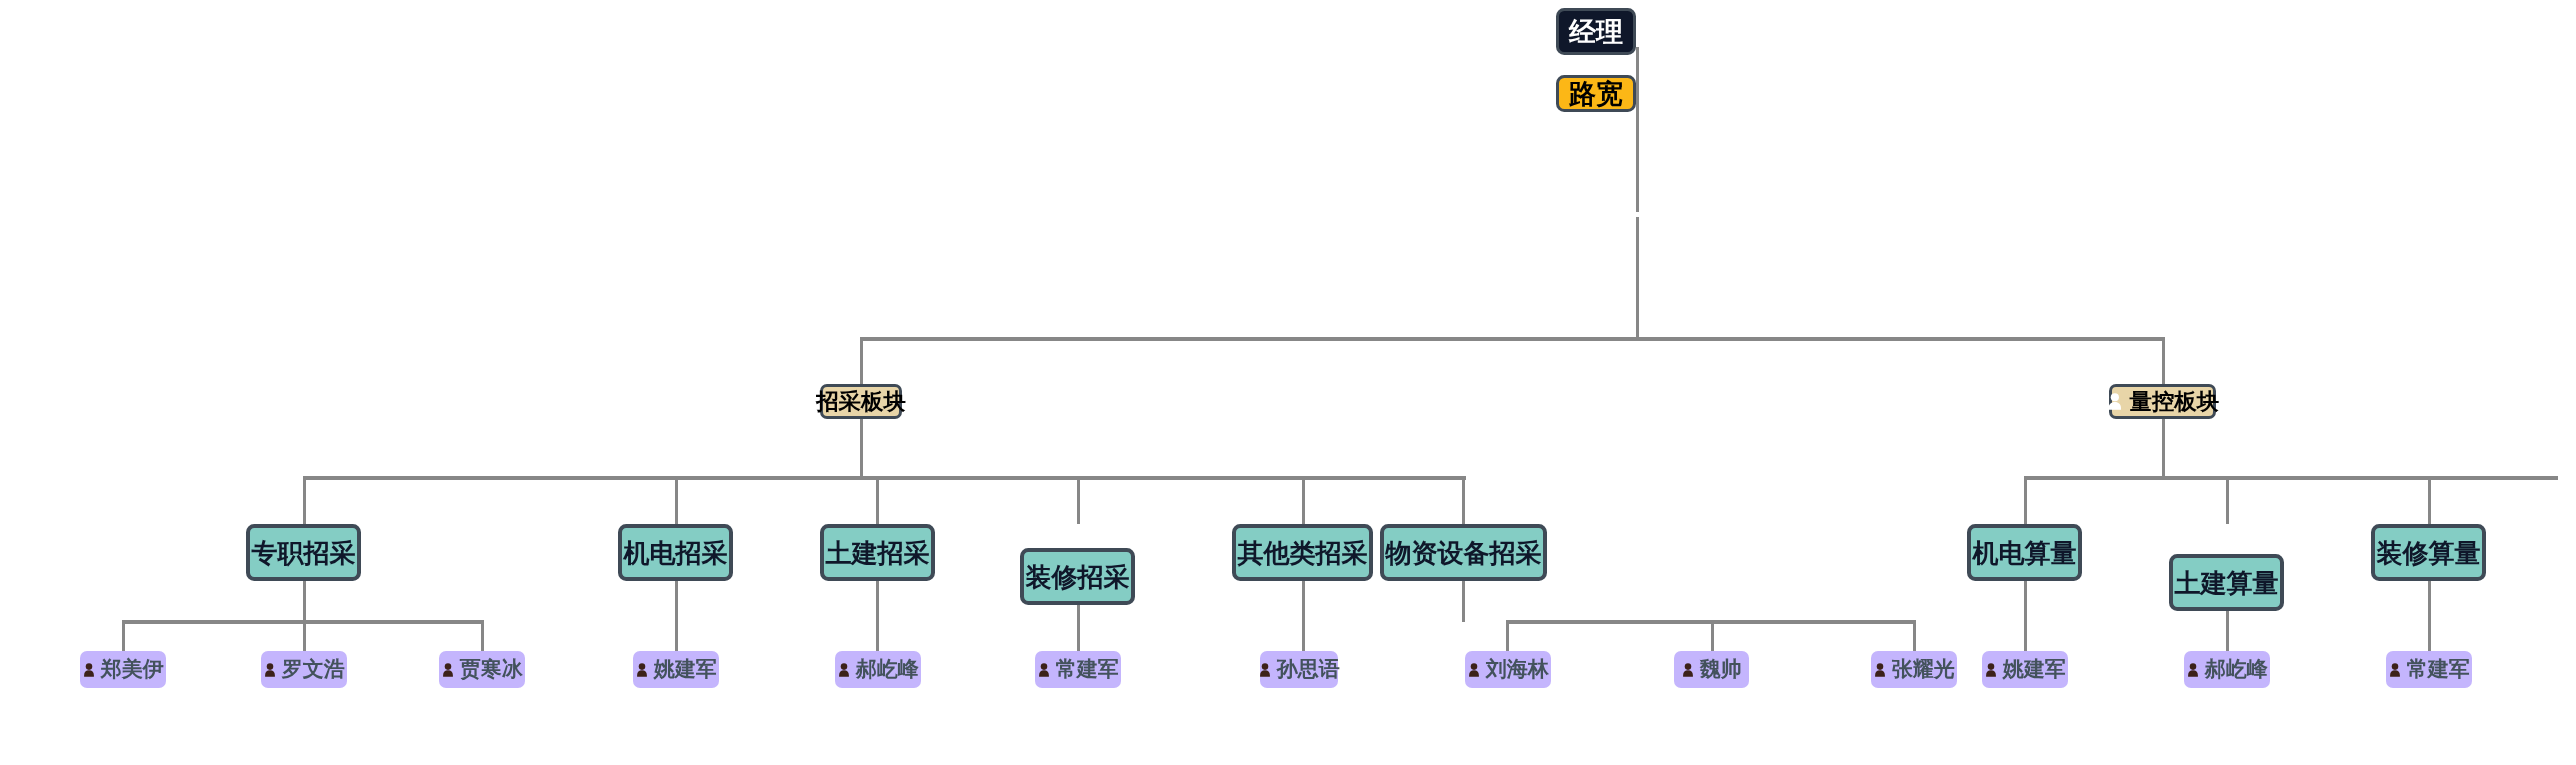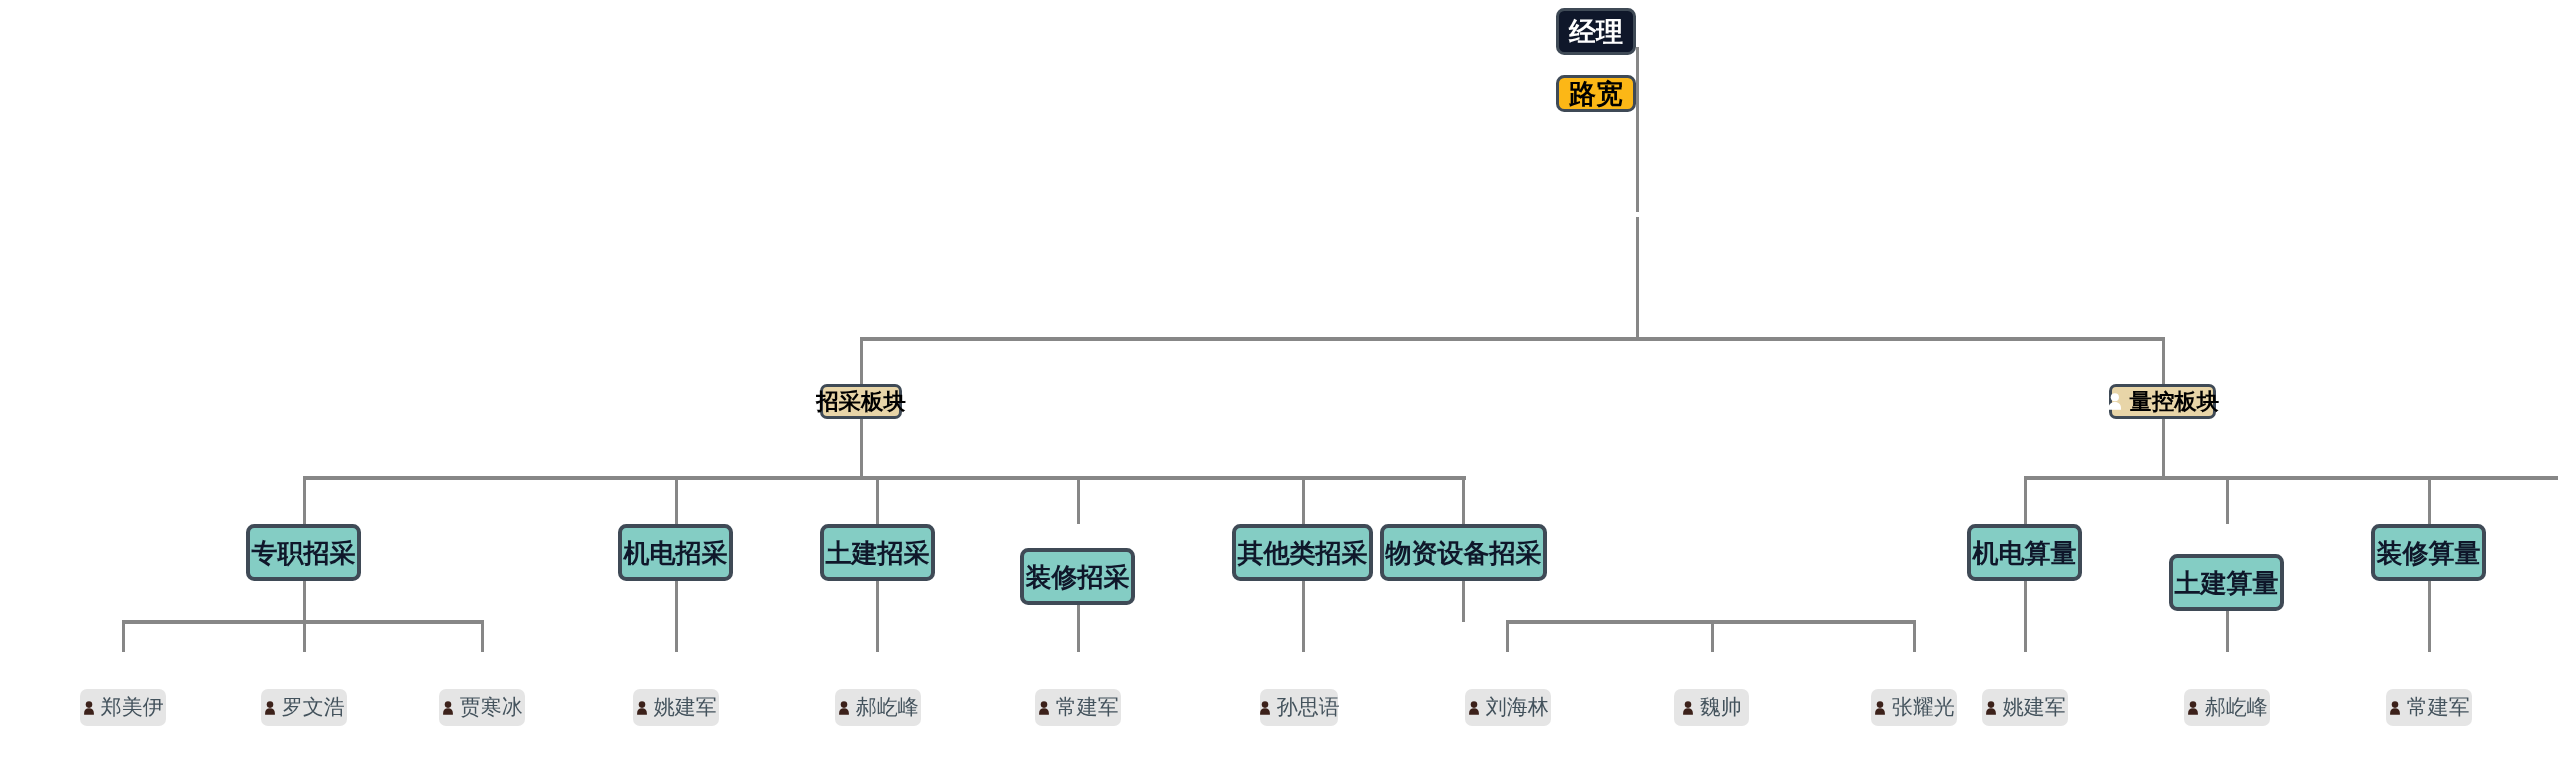--- a/index.html
+++ b/index.html
@@ -73,28 +73,27 @@
     background: #84cdc4;
     border: 4.1px solid #3f4a56;
     border-radius: 8.2px;
     color: #0f172a;
     font-size: 26px;
     font-weight: bold;
   }
 
   
   .node.leaf {
-    background: #e5e5e5;
+    background: #c4b5fd;
     border: none;
     border-radius: 7px;
     color: #43525c;
     font-size: 21px;
-    font-weight: normal;
+    font-weight: bold;
     gap: 4.7px;
-    margin-top: 38px;
   }
 
   
   .person-icon {
     display: inline-block;
     flex: 0 0 auto;
     line-height: 0;
   }
   .person-icon svg { display: block; }
 </style>

